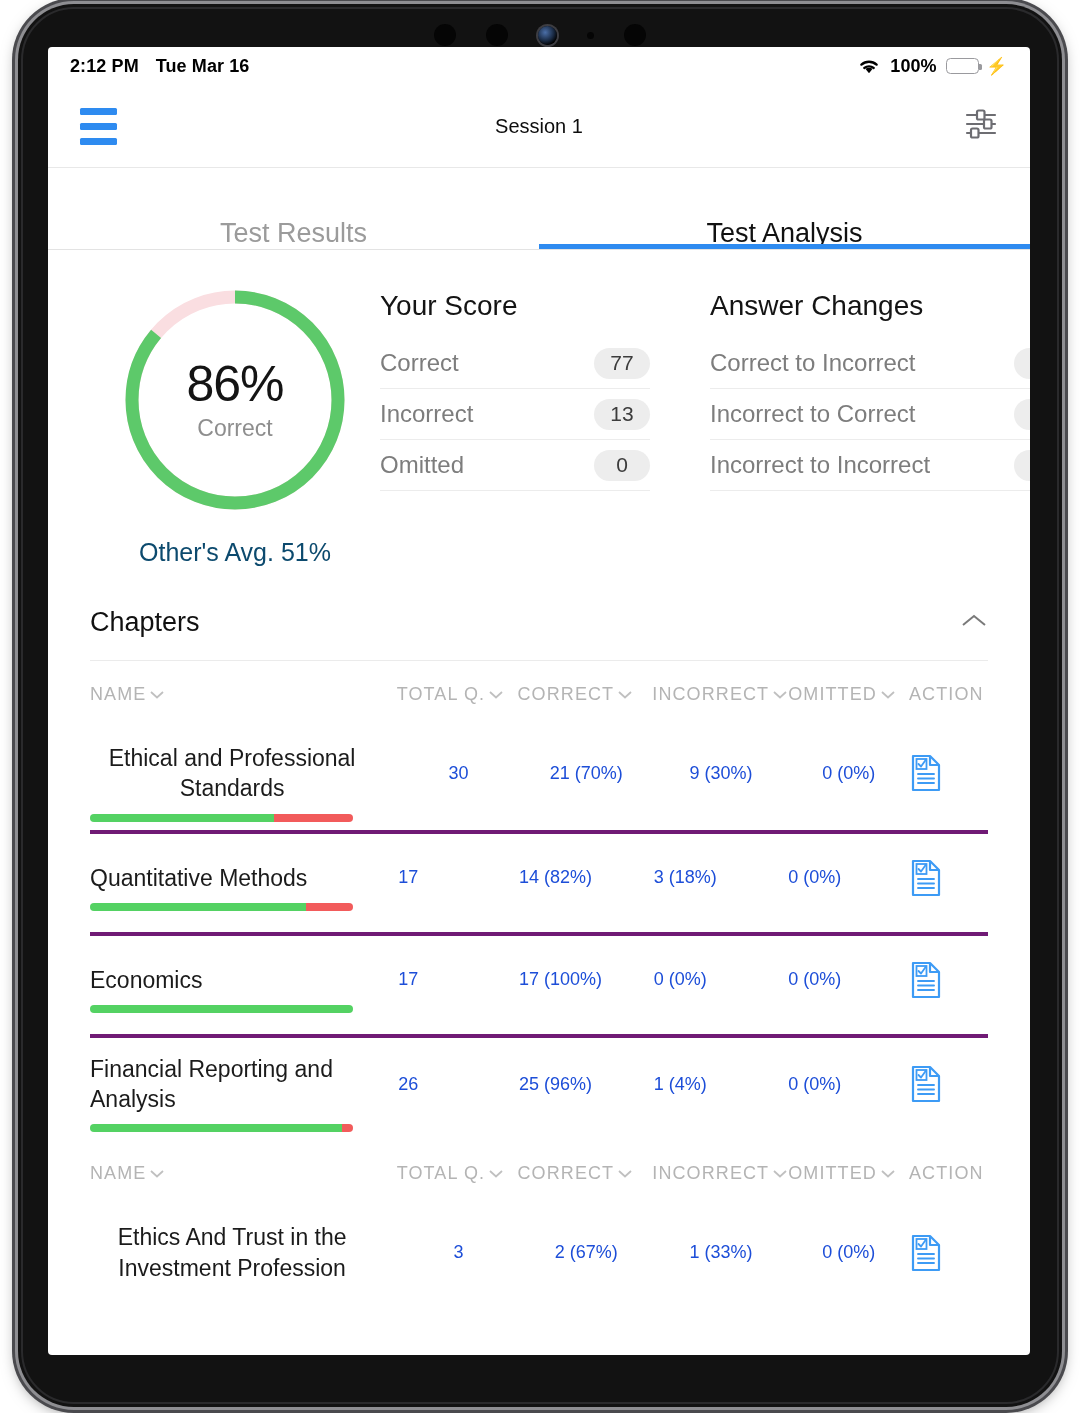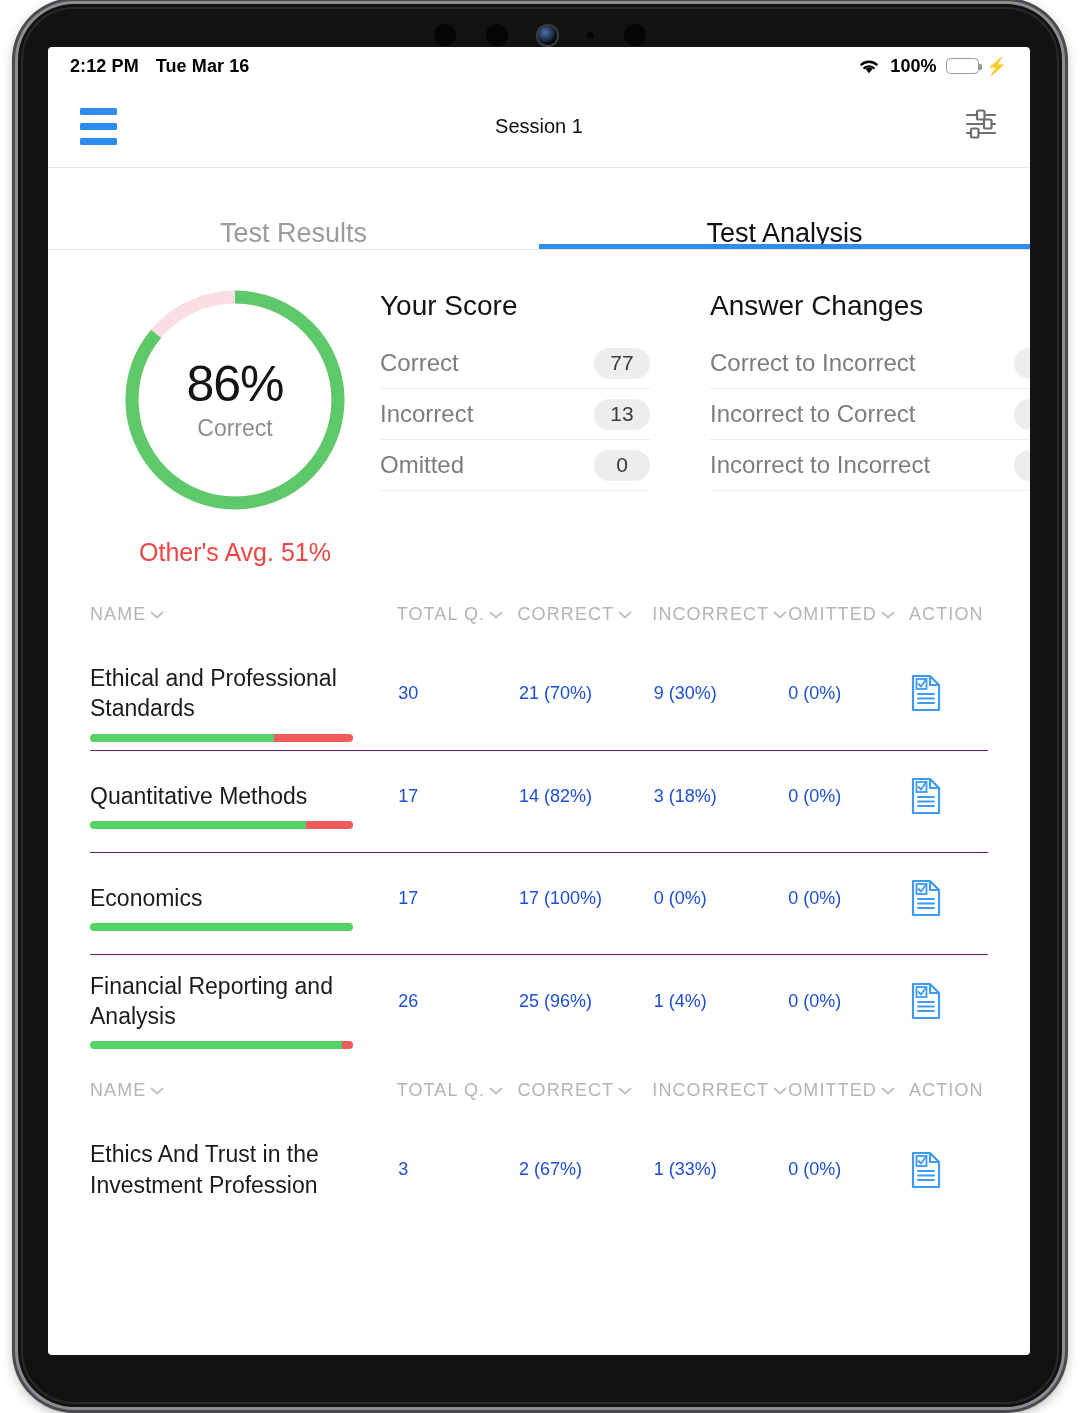--- a/index.html
+++ b/index.html
@@ -130,21 +130,21 @@
     width: 290px; display: flex; flex-direction: column; align-items: center;
     flex-shrink: 0;
   }
   .donut-wrap { position: relative; width: 232px; height: 232px; }
   .donut-center {
     position: absolute; inset: 0;
     display: flex; flex-direction: column; align-items: center; justify-content: center;
   }
   .donut-pct { font-size: 50px; color: #141414; line-height: 1.05; letter-spacing: -1px; }
   .donut-sub { font-size: 23px; color: #8e8e8e; margin-top: 4px; }
-  .donut-caption { margin-top: 22px; font-size: 25px; color: #ef4444; }
+  .donut-caption { margin-top: 22px; font-size: 25px; color: #0c4a6e; }
 
   .stat-col { flex: 1; padding-top: 6px; }
   .stat-title { font-size: 28px; color: #141414; margin-bottom: 16px; }
   .stat-row {
     display: flex; align-items: center;
     height: 51px;
     border-bottom: 1px solid #ececec;
   }
   .stat-label { font-size: 24px; color: #7d7d7d; }
   .stat-pill {
@@ -182,25 +182,25 @@
   .col-name   { width: 330px; }
   .col-total  { width: 130px; }
   .col-correct{ width: 145px; }
   .col-incorr { width: 145px; }
   .col-omit   { width: 130px; }
   .col-action { width: 85px; display: flex; justify-content: flex-start; }
 
   .row {
     display: flex; align-items: center;
     min-height: 102px;
-    border-top: 1px solid #701a75;
+    border-top: 4px solid #701a75;
     position: relative;
     padding: 16px 0 26px 0;
   }
-  .row:first-of-type { border-top: none; }
+  .row:first-of-type { border-top: none; text-align: center; }
   .cell-name { width: 330px; padding-right: 24px; position: relative; }
   .row-name { font-size: 23px; color: #1b1b1b; line-height: 1.32; }
   .bar {
     position: absolute; left: 0; bottom: -18px;
     width: 263px; height: 8px; border-radius: 4px;
     background: #f3f3f3; overflow: hidden; display: flex;
   }
   .bar-green { background: #54d263; height: 100%; }
   .bar-red { background: #f25b5b; height: 100%; }
   .cell { font-size: 18px; color: #1d4ed8; }
@@ -326,20 +326,28 @@
             <div class="stat-row">
               <span class="stat-label">Incorrect to Incorrect</span>
               <span class="stat-pill">0</span>
             </div>
           </div>
 
         </div>
       </div>
 
       <div class="section">
+        <div class="section-head">
+          <span class="section-title">Chapters</span>
+          <span class="chev">
+            <svg width="28" height="18" viewBox="0 0 28 18">
+                <polyline points="3,13 14,4 25,13" fill="none" stroke="#7a7a7a" stroke-width="2"></polyline>
+              </svg>
+          </span>
+        </div>
 
         <div class="tbl-head">
           <span class="th col-name">
             <span>NAME</span>
             <svg width="16" height="11" viewBox="0 0 16 11">
                 <polyline points="2,3 8,8.5 14,3" fill="none" stroke="#c0c0c0" stroke-width="1.8"></polyline>
               </svg>
           </span>
           <span class="th col-total">
             <span>TOTAL Q.</span>

